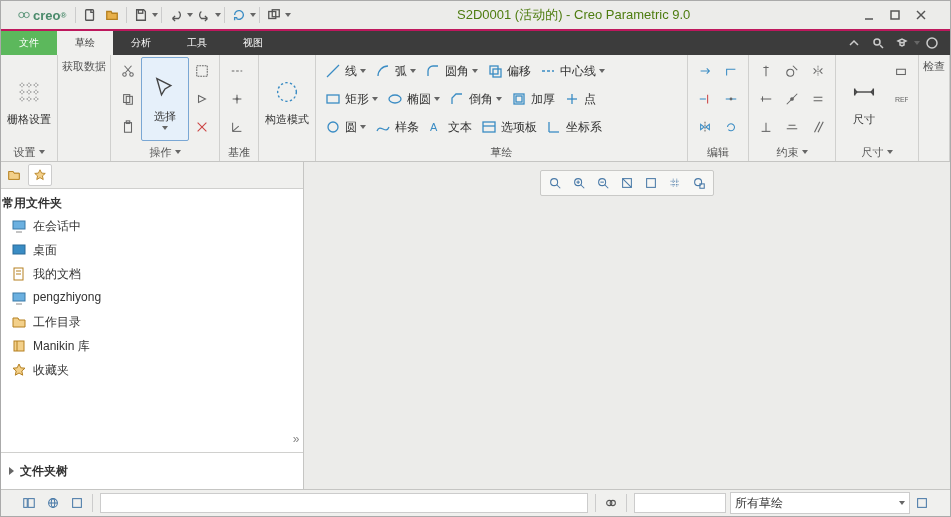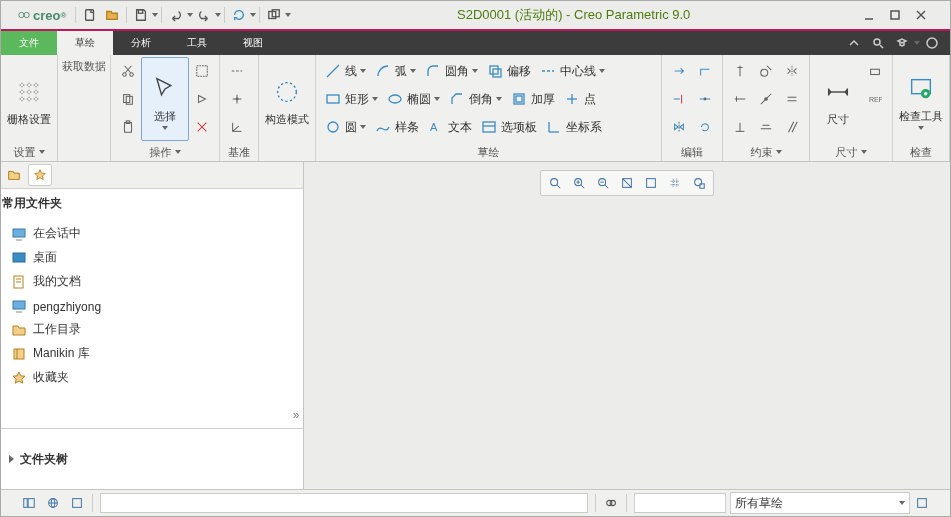--- a/index.html
+++ b/index.html
@@ -43,23 +43,23 @@
 .sketchcol{display:flex;flex-direction:column;height:84px;justify-content:space-around}
 .sketchrow{display:flex}
 .body-area{flex:1;display:flex;min-height:0}
 .navtab{width:24px;height:22px;display:flex;align-items:center;justify-content:center;margin:2px 1px;border-radius:2px}
 .navtab.active{background:#fff;border:1px solid #ccc;box-sizing:border-box}
 .navtab svg{width:14px;height:14px}
 .left-panel{width:302px;background:#fff;border-right:1px solid #c5c5c3;display:flex;flex-direction:column}
 .panel-tabs{height:26px;display:flex;align-items:center;border-bottom:1px solid #d0d0ce;background:#f0f0ee}
 .panel-hdr{padding:6px 1px;font-weight:bold;color:#333}
 .folder-list{flex:1;overflow:auto}
-.folder-item{height:24px;display:flex;align-items:flex-end;padding:0 10px;cursor:pointer}
+.folder-item{height:24px;display:flex;align-items:flex-start;padding:0 10px;cursor:pointer}
 .folder-item .ic{width:16px;height:16px;margin-right:6px;display:flex;align-items:center;justify-content:center}
-.folder-tree-hdr{height:28px;border-top:1px solid #d0d0ce;display:flex;align-items:center;padding:16px 8px;font-weight:bold}
+.folder-tree-hdr{height:28px;border-top:1px solid #d0d0ce;display:flex;align-items:center;padding:4px 8px;font-weight:bold}
 .folder-tree-hdr .tri{margin-right:6px;width:0;height:0;border-top:4px solid transparent;border-bottom:4px solid transparent;border-left:5px solid #666}
 .canvas{flex:1;background:#ececea;position:relative}
 .view-toolbar{position:absolute;top:8px;left:50%;transform:translateX(-50%);background:#f7f7f5;border:1px solid #c9c9c7;border-radius:2px;display:flex;padding:2px}
 .vt-btn{width:22px;height:20px;display:flex;align-items:center;justify-content:center;margin:0 1px}
 .vt-btn svg{width:14px;height:14px;stroke:#4a7aa8;fill:none;stroke-width:1.2}
 .statusbar{height:26px;background:#f0f0ee;border-top:1px solid #c5c5c3;display:flex;align-items:center;padding:0 16px}
 .sb-btn{width:22px;height:20px;display:flex;align-items:center;justify-content:center;margin:0 1px}
 .sb-btn svg{width:14px;height:14px;stroke:#4a7aa8;fill:none;stroke-width:1.2}
 .sb-sep{width:1px;height:18px;background:#ccc;margin:0 3px}
 .sb-input{flex:1;height:18px;border:1px solid #ccc;background:#fff;margin:0 4px}
@@ -597,33 +597,20 @@
             <div class="smallbtn"></div>
           </div>
     </div>
     <div class="rgroup-label">
           <span>尺寸</span>
           <span class="dd"></span>
         </div>
   </div>
 
   <div class="rgroup">
-    <div class="rgroup-body">
-      <div class="bigbtn">
-        <div class="ic">
-              <svg viewBox="0 0 24 24">
-                <rect x="4" y="4" width="16" height="12" stroke="#3a8cc4"></rect>
-                <circle cx="16" cy="16" r="4" fill="#2a6" stroke="none"></circle>
-                <circle cx="16" cy="16" r="1.5" fill="#fff" stroke="none"></circle>
-              </svg>
-            </div>
-        <div class="lbl">检查工具</div>
-        <span class="dd"></span>
-      </div>
-    </div>
     <div class="rgroup-label">检查</div>
   </div>
 </div>
 
 <div class="body-area">
   <div class="left-panel">
     <div class="panel-tabs">
       <div class="navtab">
             <svg viewBox="0 0 16 16">
               <path d="M2 4h5l1 2h6v7H2z" fill="none" stroke="#b58020"></path>

